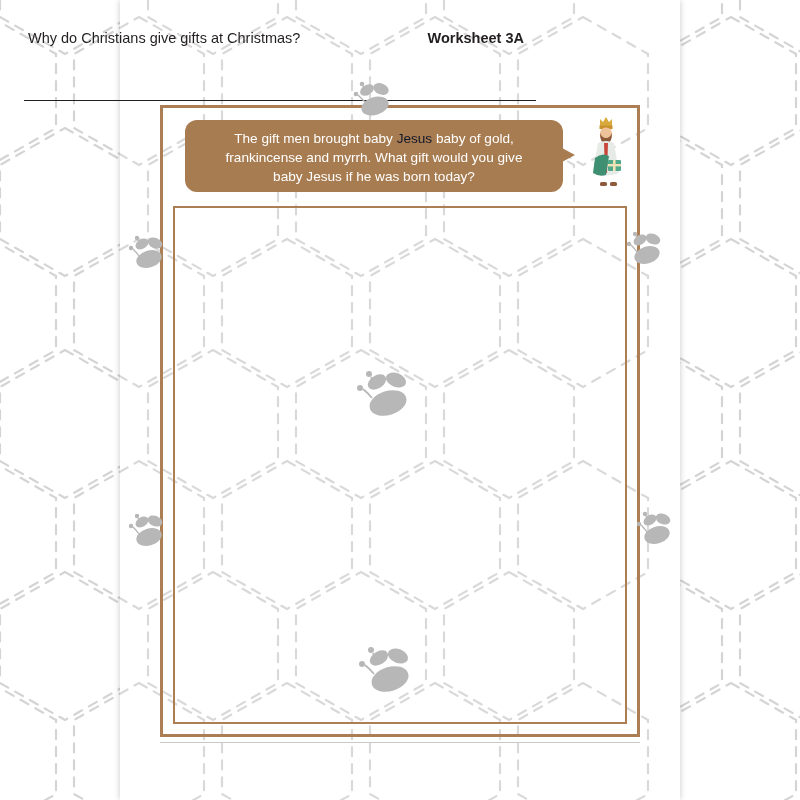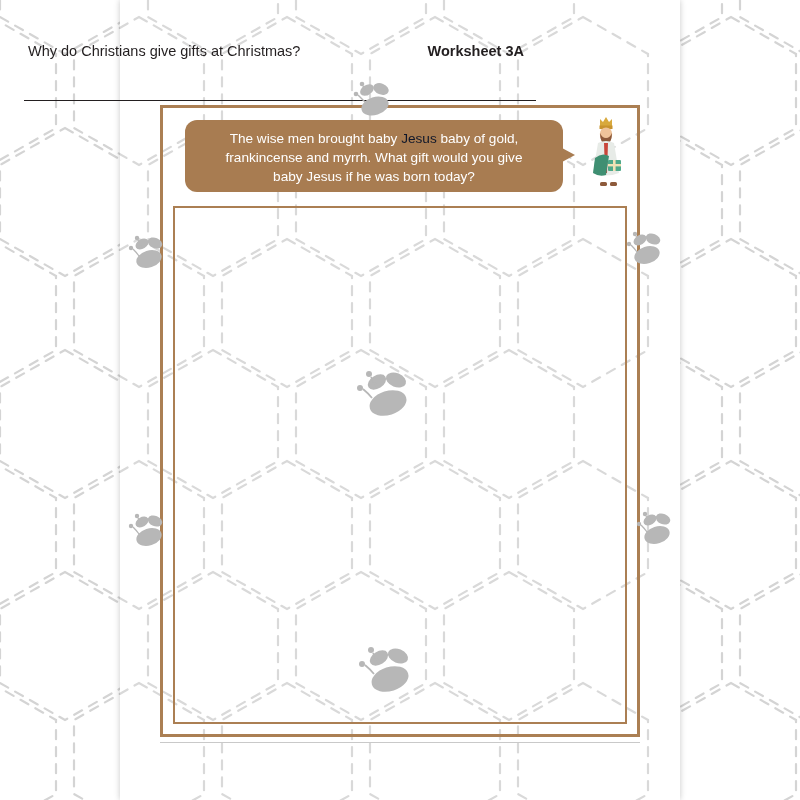--- a/index.html
+++ b/index.html
@@ -47,21 +47,20 @@
     top: 30px;
     width: 504px;
     display: flex;
     align-items: baseline;
     justify-content: space-between;
     font-size: 14.5px;
     color: #231f20;
   }
   .title-row .q {
     white-space: nowrap;
-    margin-top: 13px;
   }
   .title-row .ws {
     white-space: nowrap;
     font-weight: bold;
     padding-right: 8px;
     text-align: right;
   }
 
   .namedate-row {
     position: absolute;
@@ -281,21 +280,21 @@
     <span class="q">Why do Christians give gifts at Christmas?</span>
     <span class="ws">Worksheet 3A</span>
   </div>
 
 
   <div class="header-sep"></div>
 
   <div class="frame-outer"></div>
 
   <div class="bubble">
-    <span>The wise men brought baby </span><span class="hl">Jesus</span><span> baby of gold,</span><br>
+    <span>The gift men brought baby </span><span class="hl">Jesus</span><span> baby of gold,</span><br>
     <span>frankincense and myrrh. What gift would you give</span><br>
     <span>baby Jesus if he was born today?</span>
     <span class="tail"></span>
   </div>
 
   <svg class="king" viewBox="0 0 42 78" xmlns="http://www.w3.org/2000/svg">
 
     <path d="M12 14 L12 7 L15 10 L18 5 L21 10 L24 7 L24 14 Z" fill="#d8a93d"></path>
     <rect x="11.5" y="13.5" width="13" height="3.5" fill="#c8932f"></rect>
 

